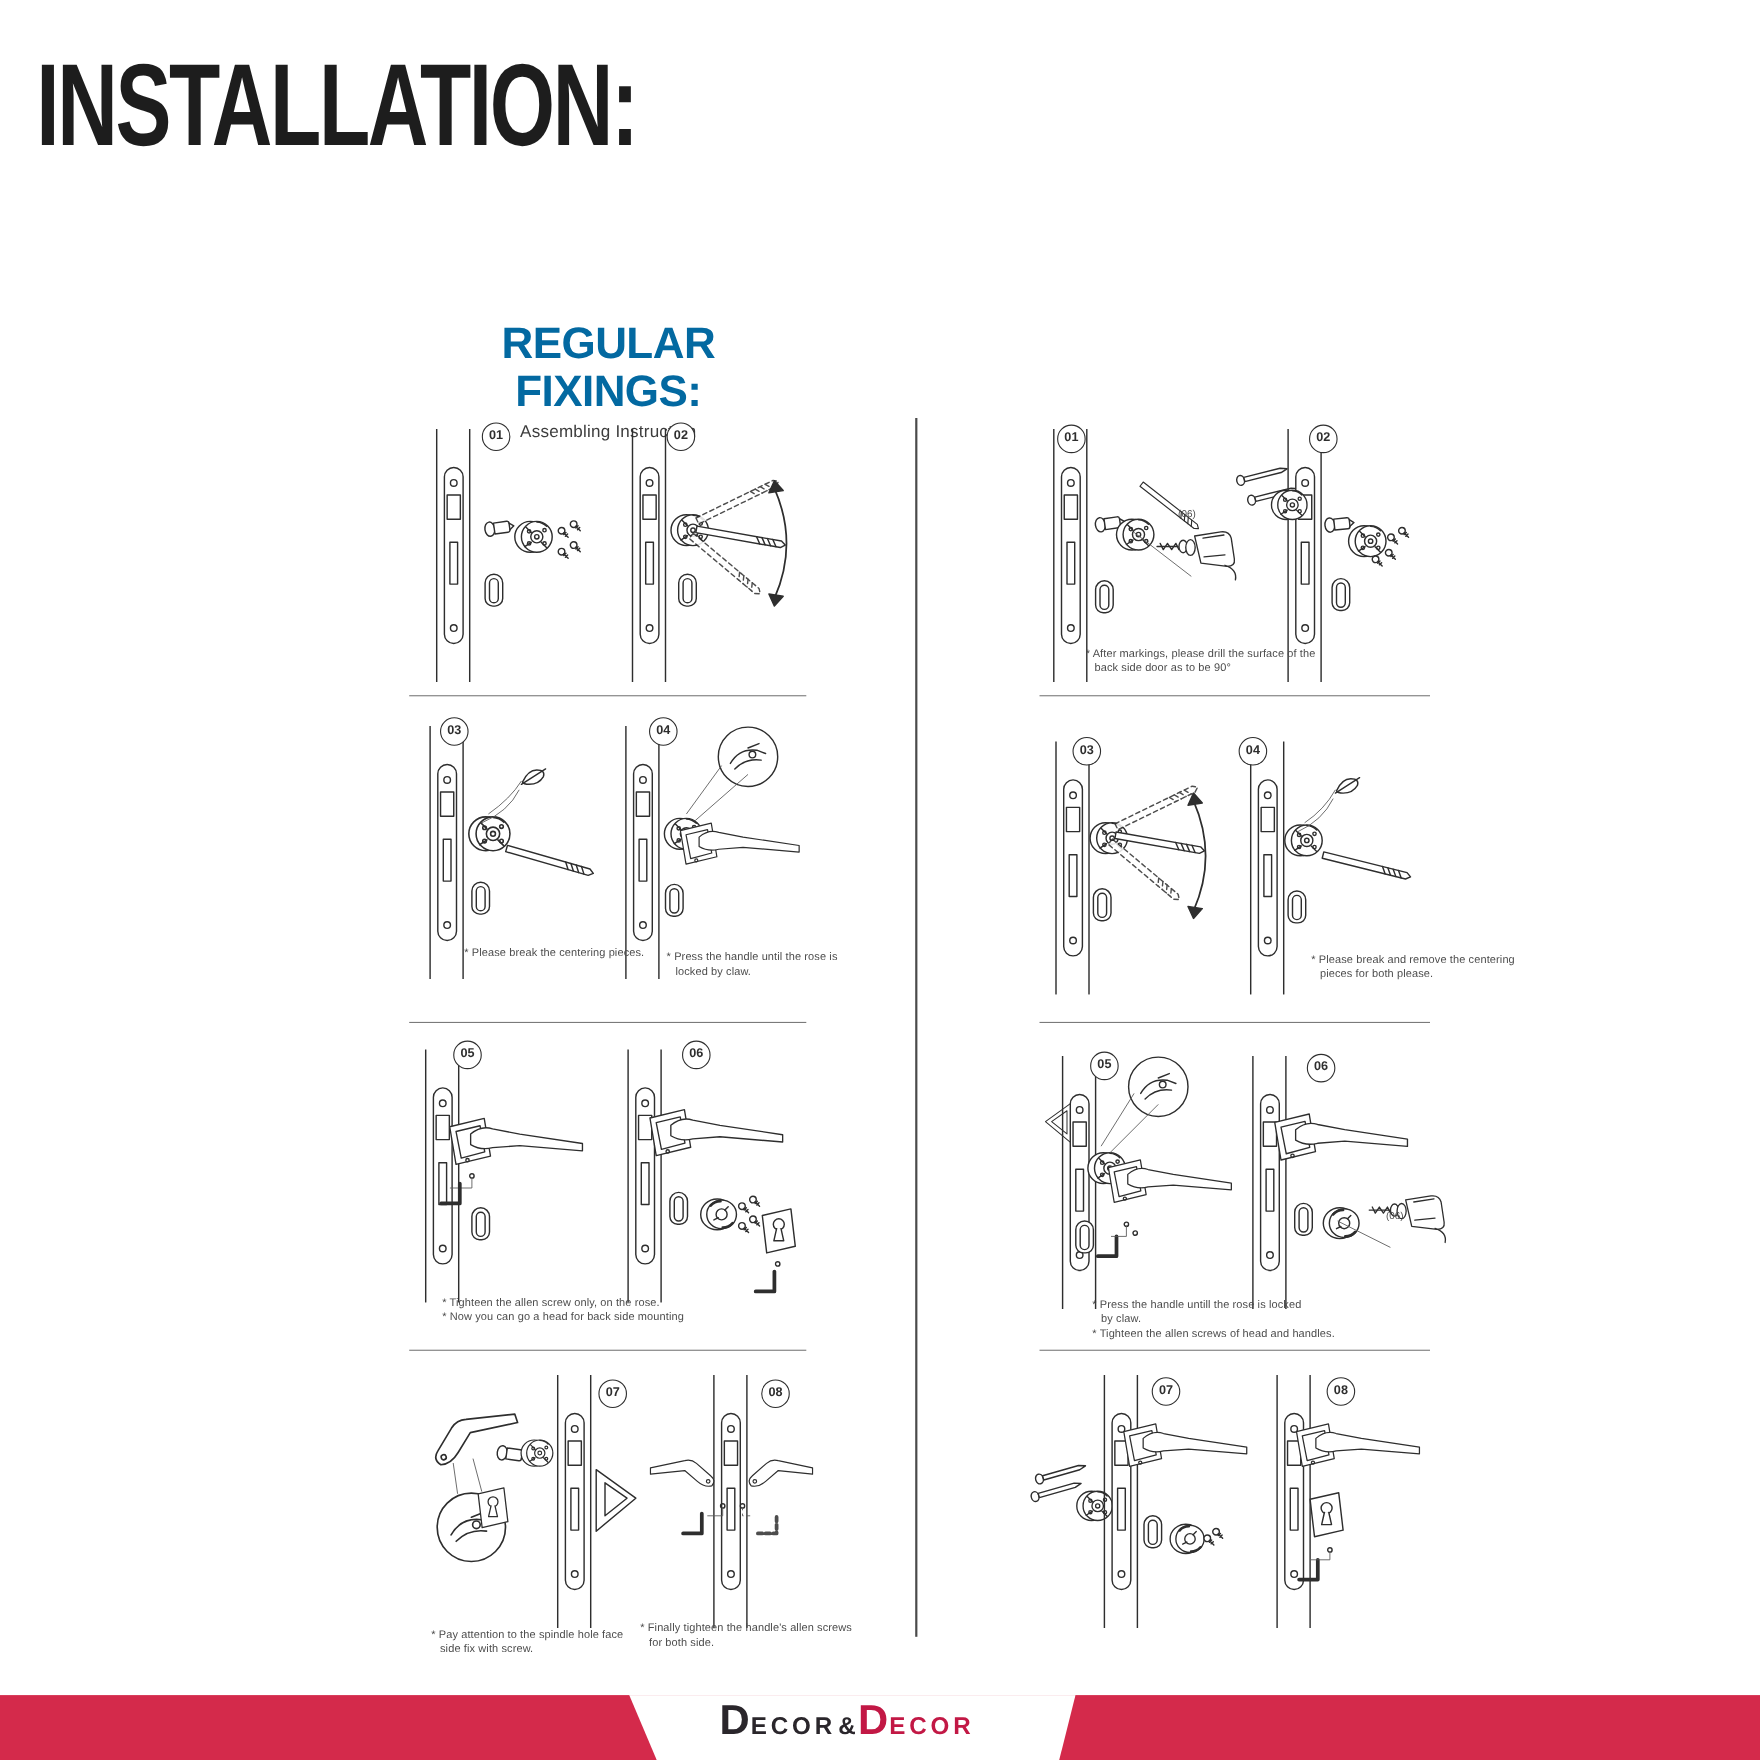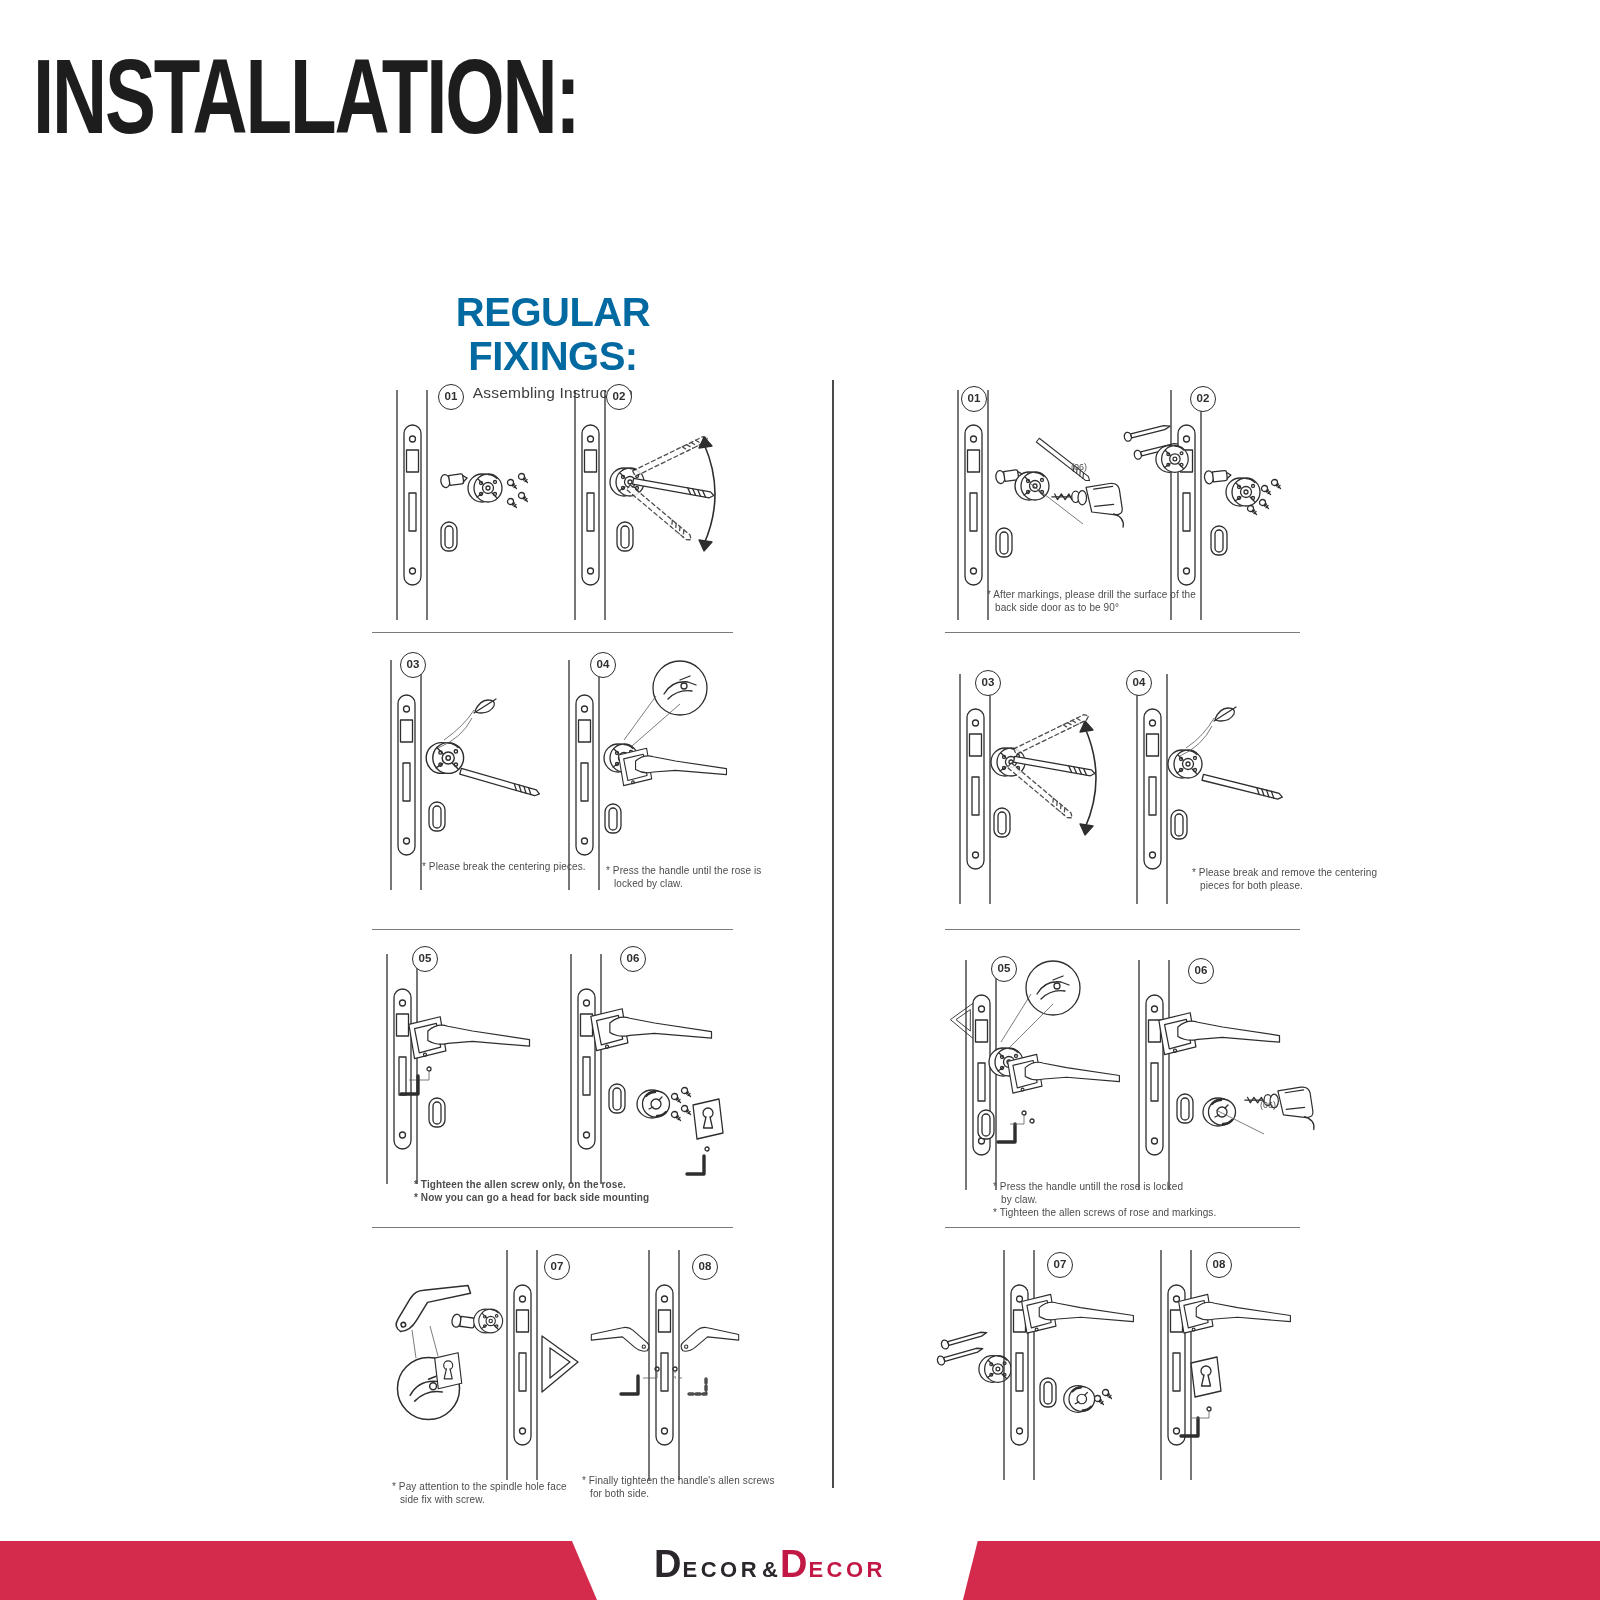--- a/index.html
+++ b/index.html
@@ -320,21 +320,21 @@
           </g>
           <path d="M57,128 v10 h-20" class="thinline"></path>
           <g transform="translate(26,130)">
             <use href="#s-allen" xlink:href="#s-allen" width="30" height="26"></use>
           </g>
           <g transform="translate(52,152)">
             <use href="#s-cyl" xlink:href="#s-cyl" width="28" height="40"></use>
           </g>
         </svg>
         <div class="badge" style="left: 40px; top: 4px;">05</div>
-        <div class="caption" style="left: 42px; top: 236px; font-weight: bold;">
+        <div class="caption" style="left: 30px; top: 236px;">
           <div class="b">* Tighteen the allen screw only, on the rose.</div>
           <div class="b">* Now you can go a head for back side mounting</div>
         </div>
       </div>
       <div class="panel" style="left: 550px; top: 942px; width: 180px; height: 272px;">
         <svg width="180" height="272" viewBox="0 0 180 272">
           <g transform="translate(16,12)">
             <use href="#s-door" xlink:href="#s-door" width="40" height="230"></use>
           </g>
           <g transform="translate(38,62) scale(0.95)">
@@ -583,21 +583,21 @@
           </g>
           <g transform="translate(60,178)">
             <use href="#s-allen" xlink:href="#s-allen" width="30" height="26"></use>
           </g>
           <path d="M89,172 v10 h-14" class="thinline"></path>
         </svg>
         <div class="badge" style="left: 56px; top: 14px;">05</div>
         <div class="caption" style="left: 58px; top: 238px;">
           <div class="b">* Press the handle untill the rose is locked</div>
           <div class="cont">by claw.</div>
-          <div class="b">* Tighteen the allen screws of rose and markings.</div>
+          <div class="b">* Tighteen the allen screws of head and handles.</div>
         </div>
       </div>
       <div class="panel" style="left: 1118px; top: 942px; width: 182px; height: 294px;">
         <svg width="182" height="294" viewBox="0 0 182 294">
           <g transform="translate(16,18)">
             <use href="#s-door" xlink:href="#s-door" width="40" height="230"></use>
           </g>
           <g transform="translate(38,66) scale(0.95)">
             <use href="#s-hand" xlink:href="#s-hand" width="136" height="64"></use>
           </g>

